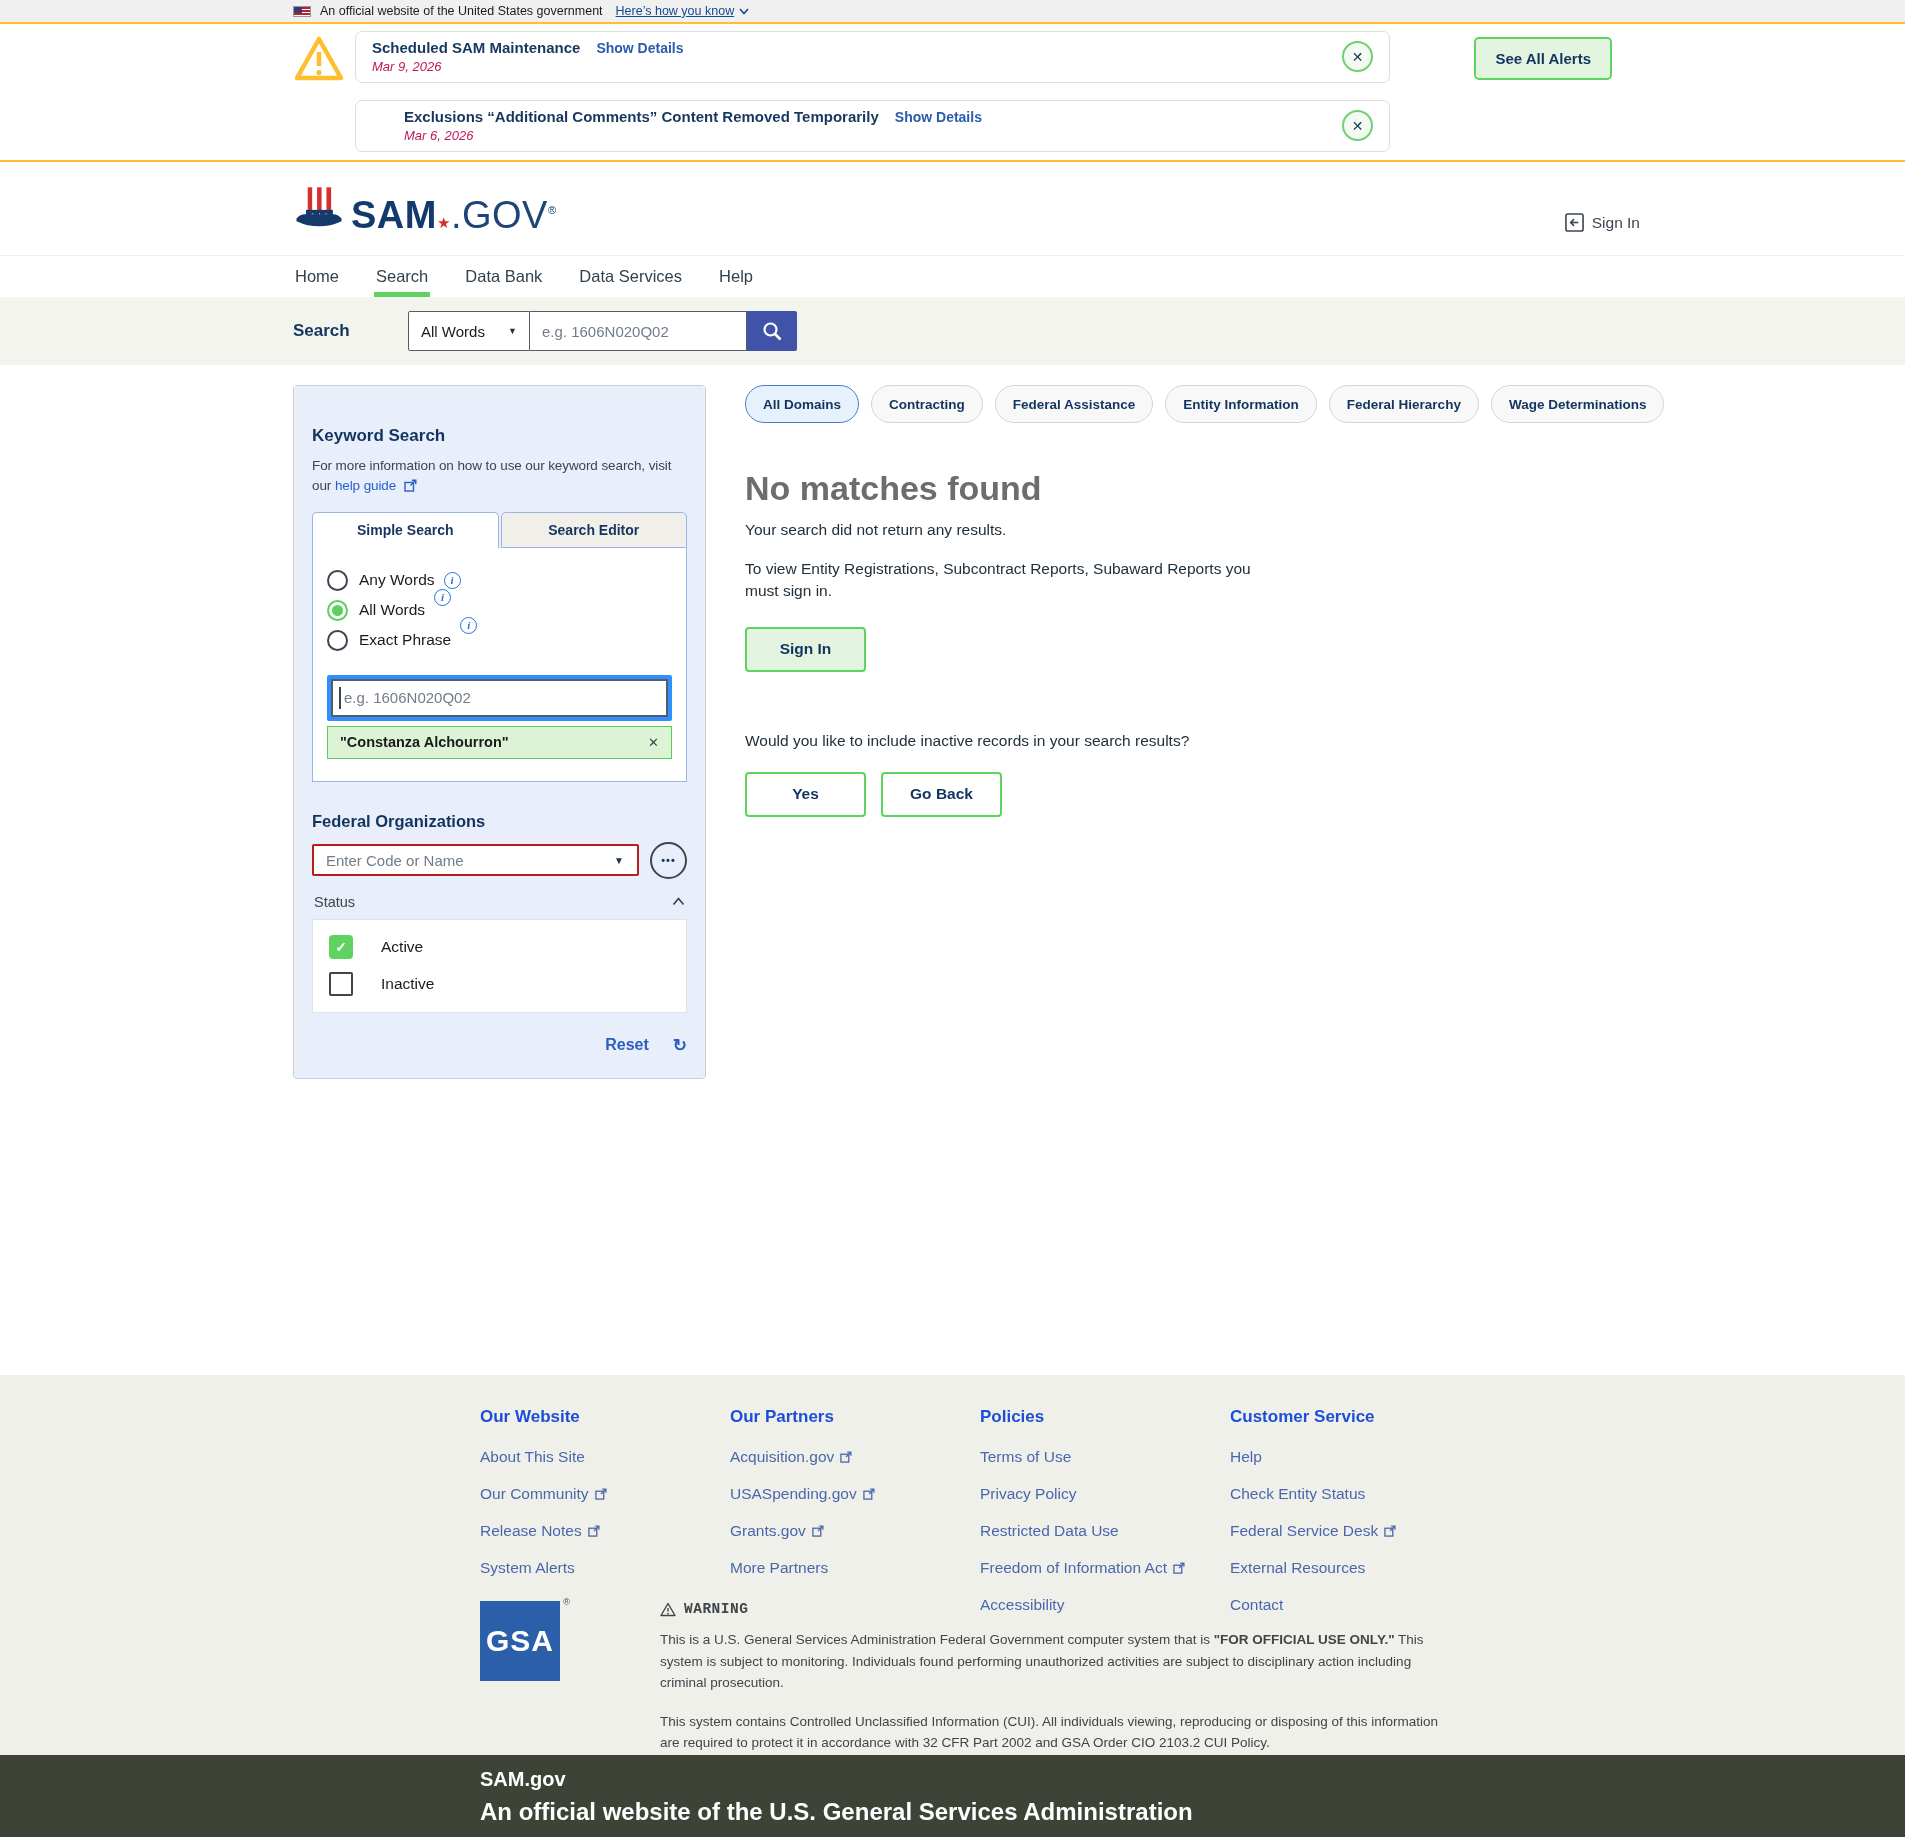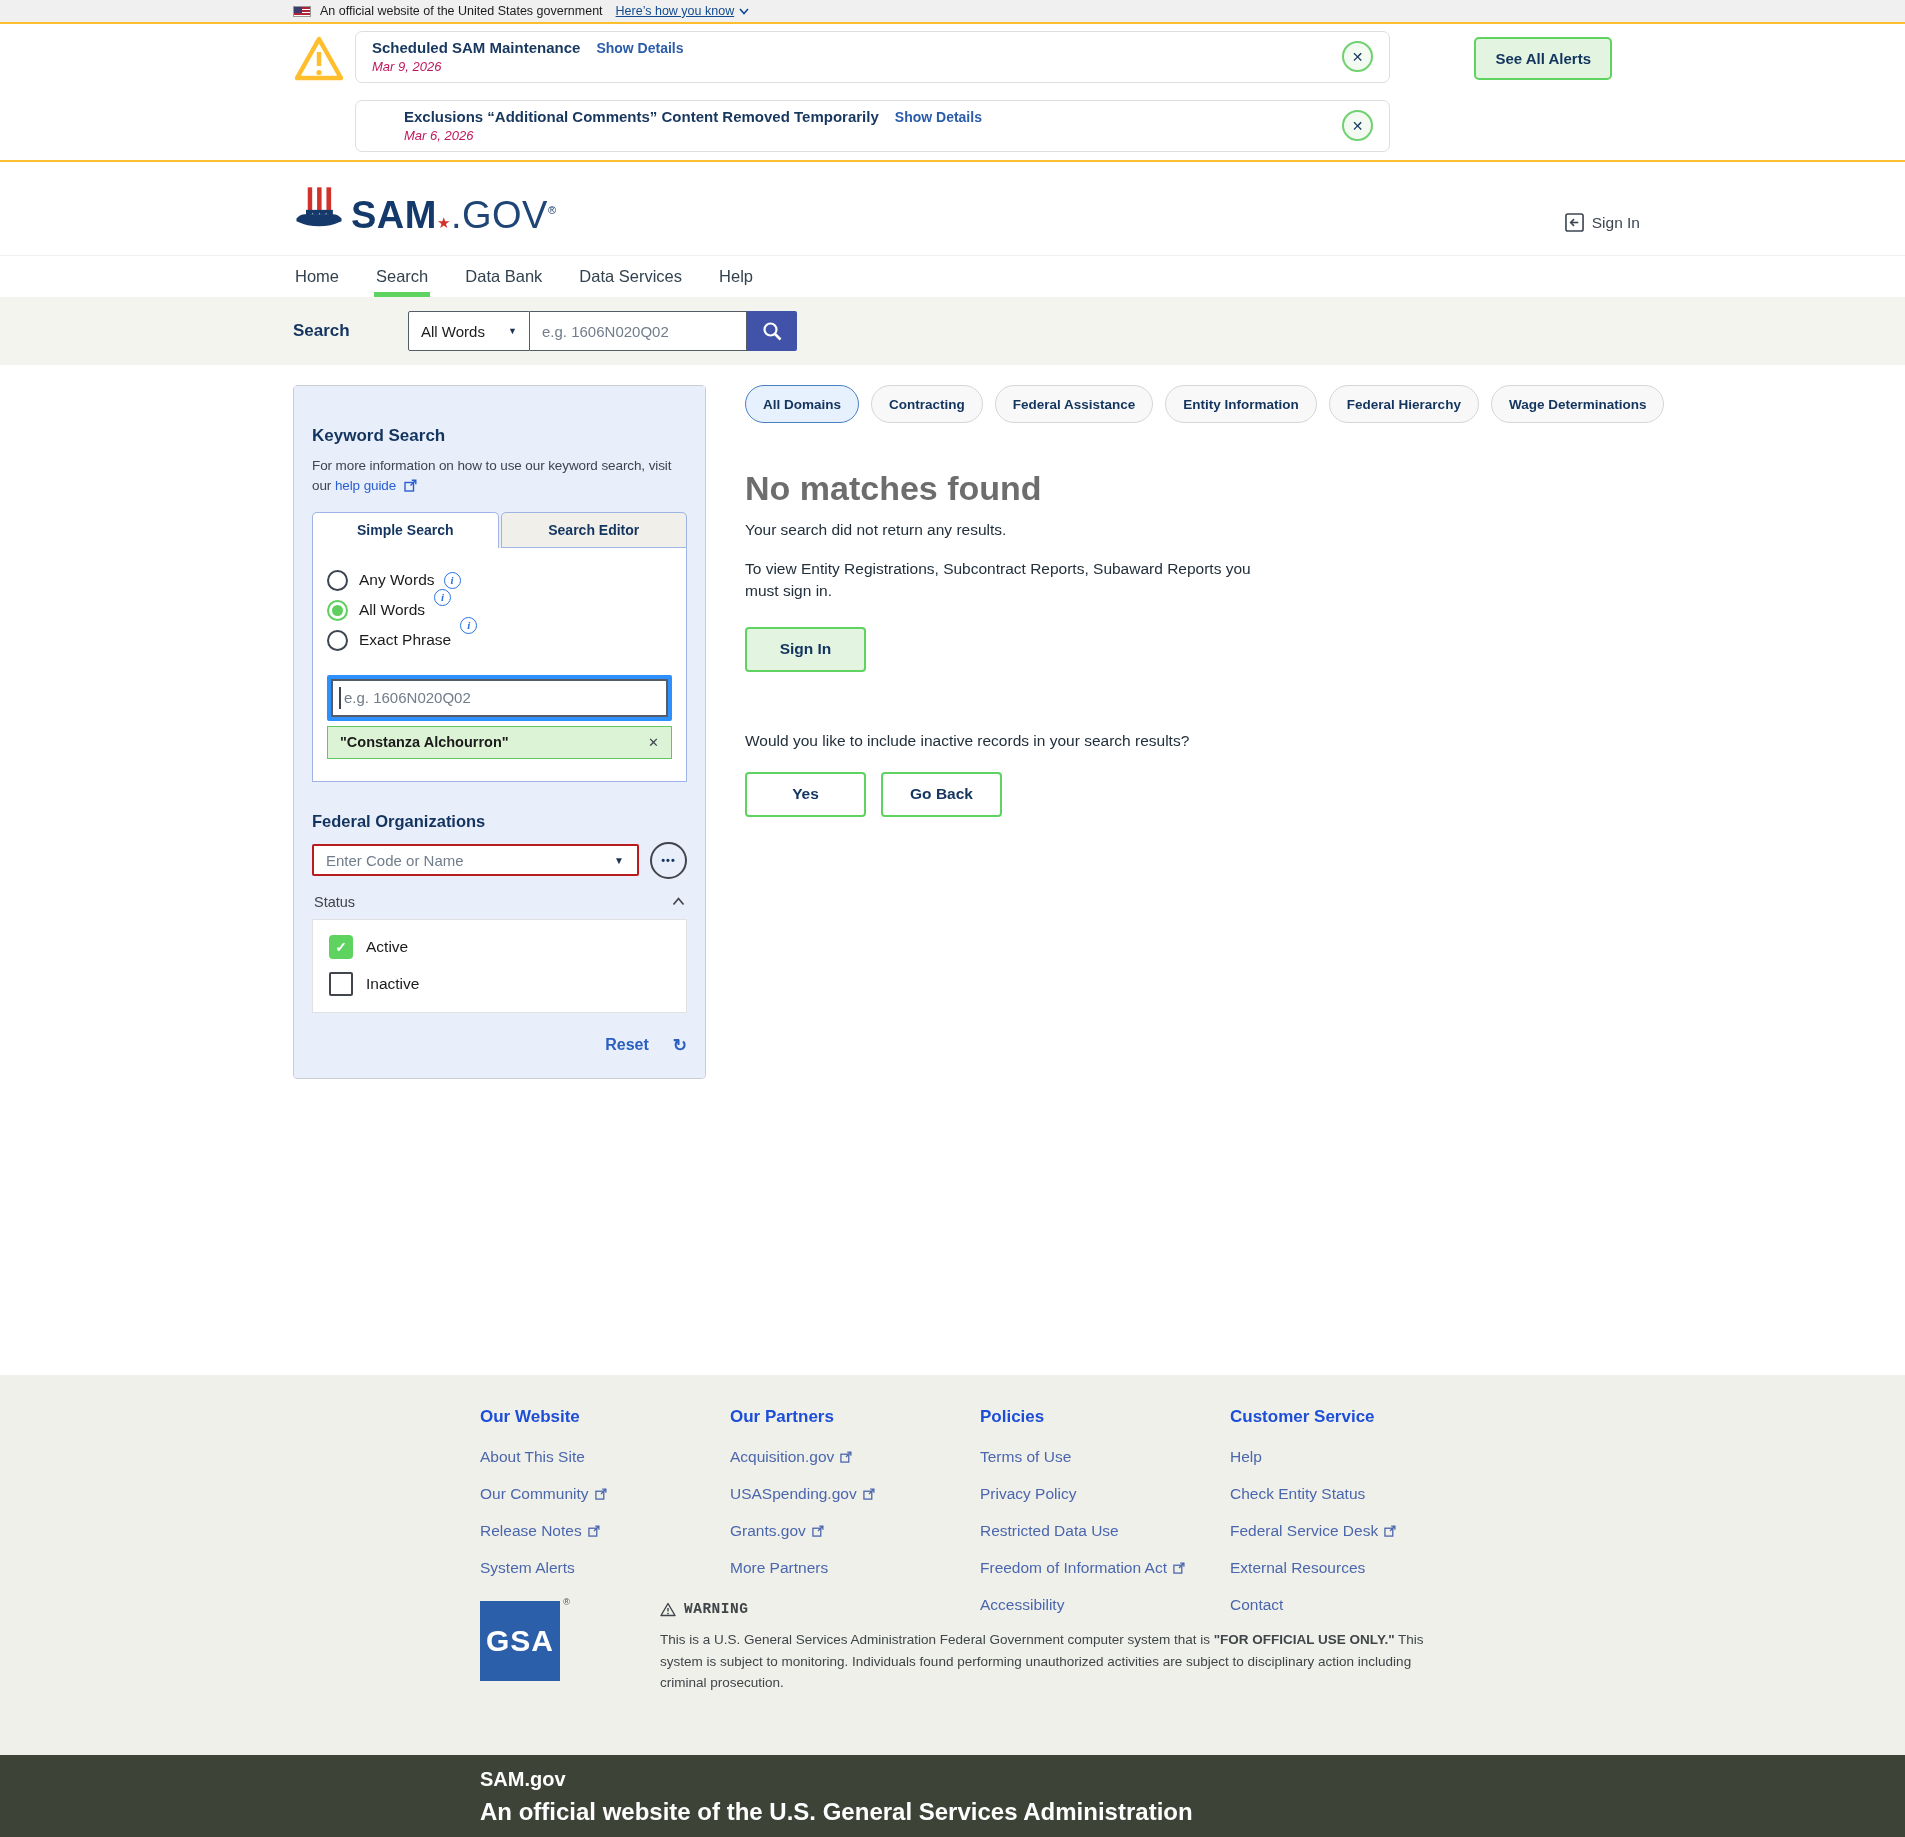--- a/index.html
+++ b/index.html
@@ -90,21 +90,21 @@
   .org-arr { font-size:10px; color:#1b3150; padding-right:13px; }
   .dots-btn { width:37px; height:37px; border-radius:50%; border:2px solid #41464d; background:transparent; color:#13345f; font-size:11px; font-weight:bold; letter-spacing:1px; display:flex; align-items:center; justify-content:center; }
   .status-row { margin-top:15px; display:flex; align-items:center; justify-content:space-between; padding:0 2px; }
   .status-label { font-size:14.5px; color:#3f4549; }
   .status-box { margin-top:9px; background:#fff; border:1px solid #dfe1e2; padding:15px 16px 16px; }
   .chk-row { display:flex; align-items:center; }
   .chk-row + .chk-row { margin-top:13px; }
   .chk { width:24px; height:24px; flex:0 0 24px; border-radius:4px; }
   .chk.on { background:#5fd35f; display:flex; align-items:center; justify-content:center; color:#fff; font-size:14px; font-weight:bold; }
   .chk.off { background:#fff; border:2px solid #41464d; border-radius:2px; }
-  .chk-label { margin-left:13px; font-size:15.5px; color:#1b1b1b; }
+  .chk-label { margin-left:28px; font-size:15.5px; color:#1b1b1b; }
   .reset-row { margin-top:22px; display:flex; justify-content:flex-end; align-items:center; gap:24px; }
   .reset-link { color:#2a5fc0; font-weight:bold; font-size:16px; }
   .reset-icon { color:#2a5fc0; font-size:17px; font-weight:bold; }
 
   
   .results { flex:1; }
   .pills { display:flex; gap:12px; }
   .pill { height:38px; border-radius:19px; padding:0 17px; font-size:13.5px; font-weight:bold; color:#13345f; background:#f7f8f7; border:1px solid #d4d6d8; }
   .pill.active { background:#e7f0fd; border:1px solid #4a7fc1; }
   .no-match { margin-top:46px; font-size:34px; font-weight:bold; color:#6d6d6d; }
@@ -444,20 +444,21 @@
     <div class="warn-block">
       <div class="warn-title">
         <svg width="16" height="15" viewBox="0 0 16 15">
             <path d="M8 1.5 L15 13.5 L1 13.5 Z" fill="none" stroke="#3f4549" stroke-width="1.4" stroke-linejoin="round"></path>
             <line x1="8" y1="6" x2="8" y2="9.5" stroke="#3f4549" stroke-width="1.4"></line>
             <circle cx="8" cy="11.6" r="0.9" fill="#3f4549"></circle>
           </svg>
         <span>WARNING</span>
       </div>
       <p><span>This is a U.S. General Services Administration Federal Government computer system that is </span><b>"FOR OFFICIAL USE ONLY."</b><span> This system is subject to monitoring. Individuals found performing unauthorized activities are subject to disciplinary action including criminal prosecution.</span></p>
+      <p>This system contains Controlled Unclassified Information (CUI). All individuals viewing, reproducing or disposing of this information are required to protect it in accordance with 32 CFR Part 2002 and GSA Order CIO 2103.2 CUI Policy.</p>
     </div>
   </div>
 </footer>
 
 <div class="dark-footer">
   <div class="l1">SAM.gov</div>
   <div class="l2">An official website of the U.S. General Services Administration</div>
 </div>
 
 </body></html>

